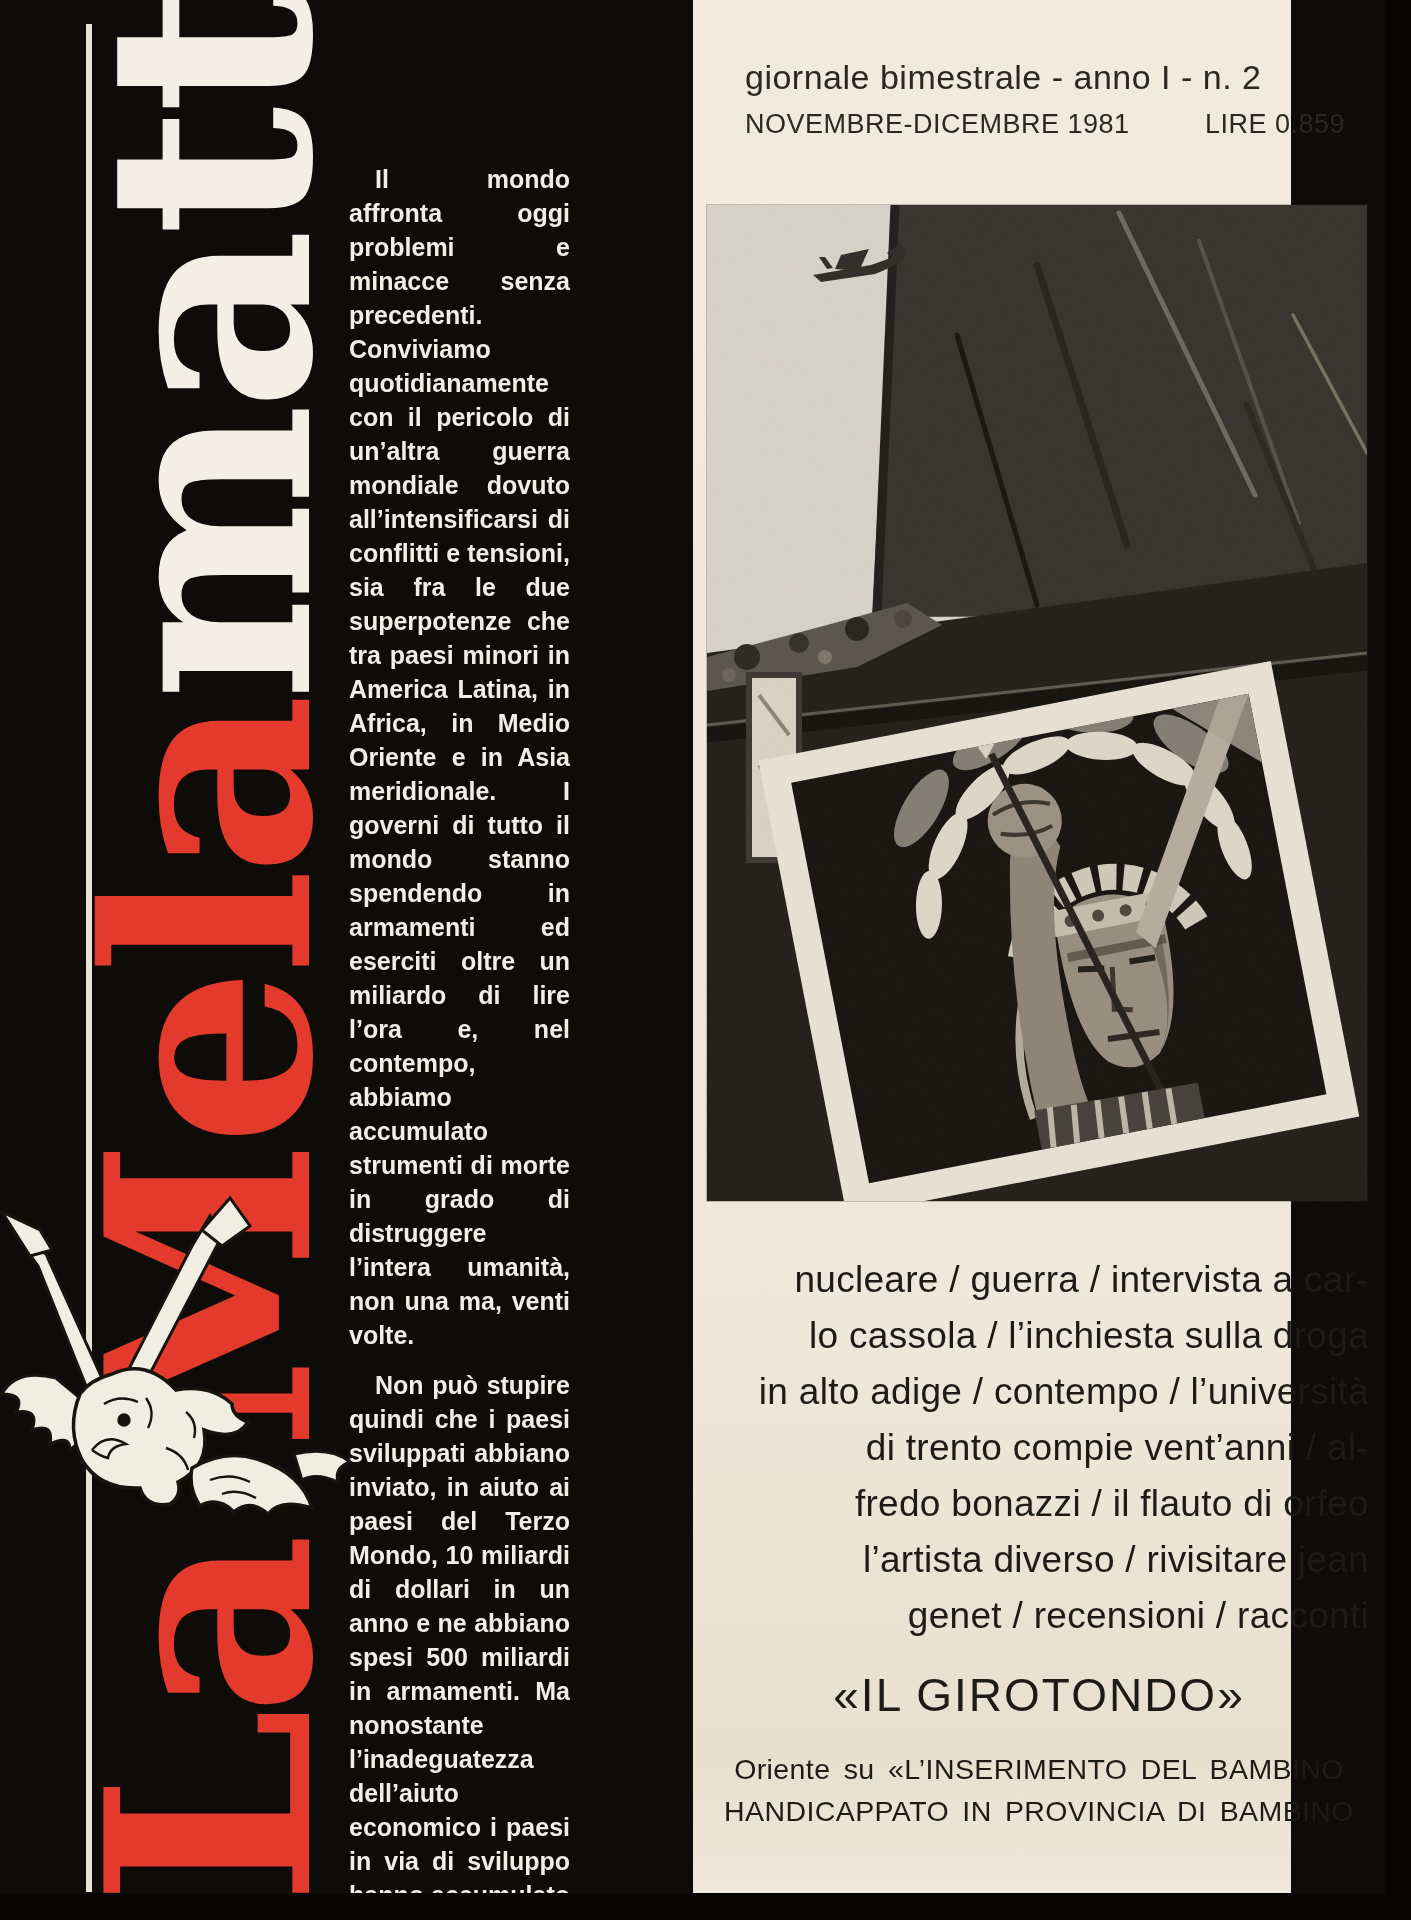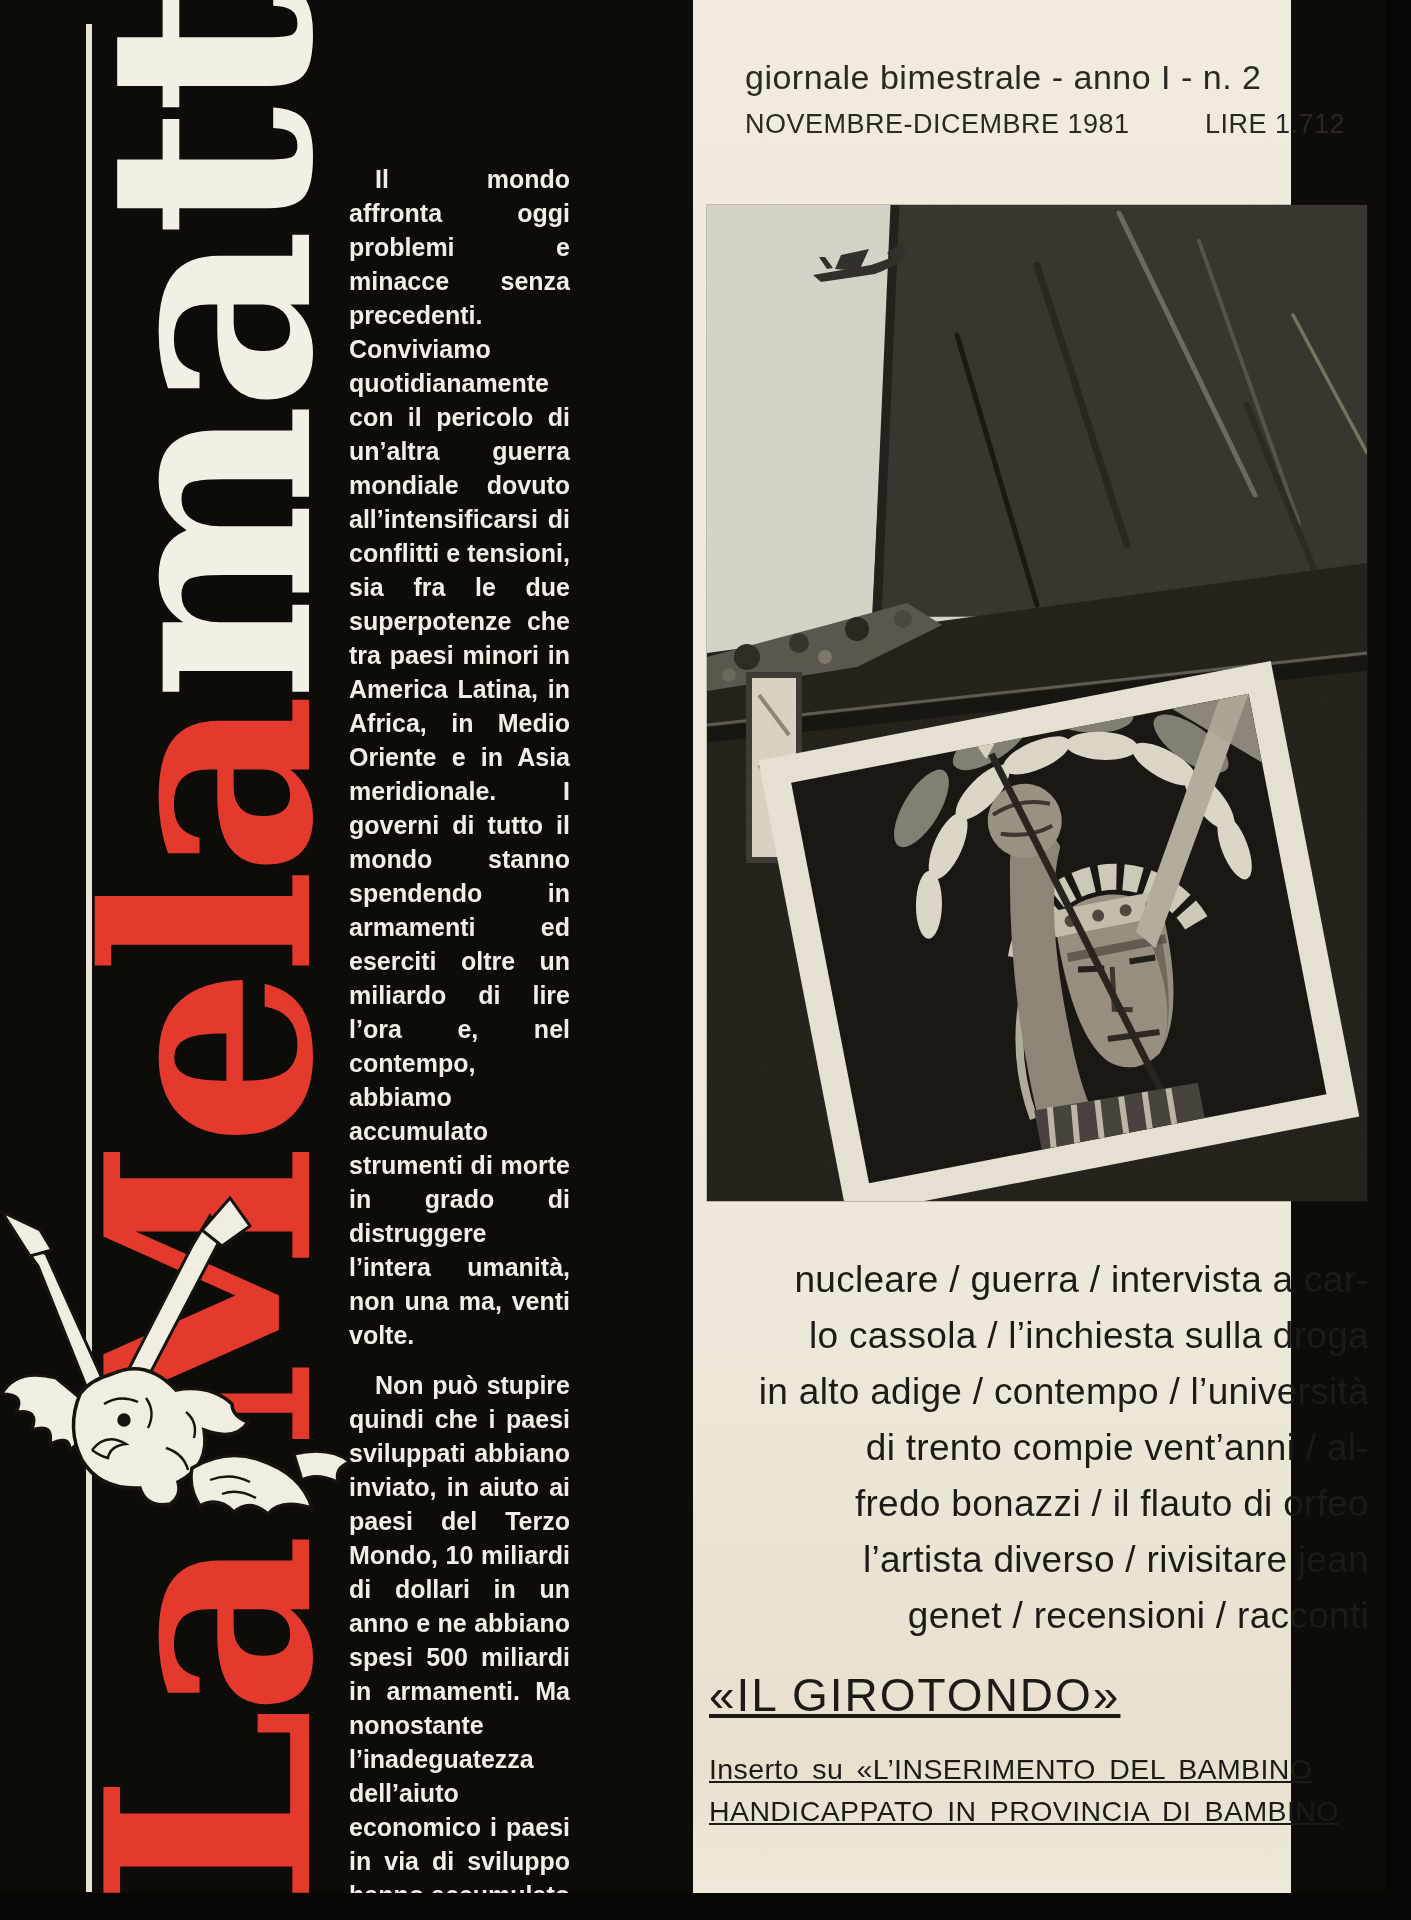--- a/index.html
+++ b/index.html
@@ -47,21 +47,21 @@
   .photo{
     position:absolute; left:14px; top:205px; width:660px; height:996px;
     box-shadow:0 0 0 1px rgba(40,36,30,.25);
   }
   .contents{
     position:absolute; left:16px; top:1252px; width:660px;
     text-align:right; color:#1d1b16;
     font-size:37px; line-height:56px; letter-spacing:0.3px;
   }
   .insert{
-    position:absolute; left:16px; top:1668px; width:660px; text-align:left; color:#1d1b16;text-decoration:underline;
+    position:absolute; left:16px; top:1668px; width:660px; text-align:center; color:#1d1b16;
   }
   .insert-title{font-size:46px; letter-spacing:2px; margin-bottom:26px;}
   .insert-sub{font-size:28.5px; line-height:42px; word-spacing:5px; letter-spacing:0.4px;}
 </style>
 </head>
 <body>
 
 <div id="cover">
 
   <div class="rule"></div>
@@ -96,21 +96,21 @@
     <p>Non può stupire quindi che i paesi sviluppati abbiano inviato, in aiuto ai paesi del Terzo Mondo, 10 miliardi di dollari in un anno e ne abbiano spesi 500 miliardi in armamenti. Ma nonostante l’inadeguatezza dell’aiuto economico i paesi in via di sviluppo hanno accumulato un debito che supera i 400 miliardi di dollari e, molti di essi, ora rischiano la bancarotta perché non sono più in grado di pagare gli interessi sui crediti ricevuti.</p>
 
   </div>
 
   <div class="panel">
 
     <div class="issue">
       <div class="issue-line1">giornale bimestrale - anno I - n. 2</div>
       <div class="issue-row">
         <span>NOVEMBRE-DICEMBRE 1981</span>
-        <span>LIRE 1.712</span>
+        <span>LIRE 0.859</span>
       </div>
     </div>
 
     <svg class="photo" viewBox="0 0 660 996" preserveAspectRatio="none">
       <defs>
         <filter id="grain">
             <feTurbulence type="fractalNoise" baseFrequency="0.8" numOctaves="2" result="n"></feTurbulence>
           <feColorMatrix in="n" type="matrix" values="0 0 0 0 0.4 0 0 0 0 0.39 0 0 0 0 0.36 0 0 0 0.55 0"></feColorMatrix>
           </filter>
         <clipPath id="posterclip">
@@ -223,21 +223,21 @@
       <div>in alto adige / contempo / l’università</div>
       <div>di trento compie vent’anni / al-</div>
       <div>fredo bonazzi / il flauto di orfeo</div>
       <div>l’artista diverso / rivisitare jean</div>
       <div>genet / recensioni / racconti</div>
     </div>
 
     <div class="insert">
       <div class="insert-title">«IL GIROTONDO»</div>
       <div class="insert-sub">
-        <div>Inserto su «L’INSERIMENTO DEL BAMBINO</div>
+        <div>Oriente su «L’INSERIMENTO DEL BAMBINO</div>
         <div>HANDICAPPATO IN PROVINCIA DI BAMBINO</div>
       </div>
     </div>
   </div>
 
   <div class="edge-right"></div>
   <div class="edge-bottom"></div>
 </div>
 
 </body></html>

